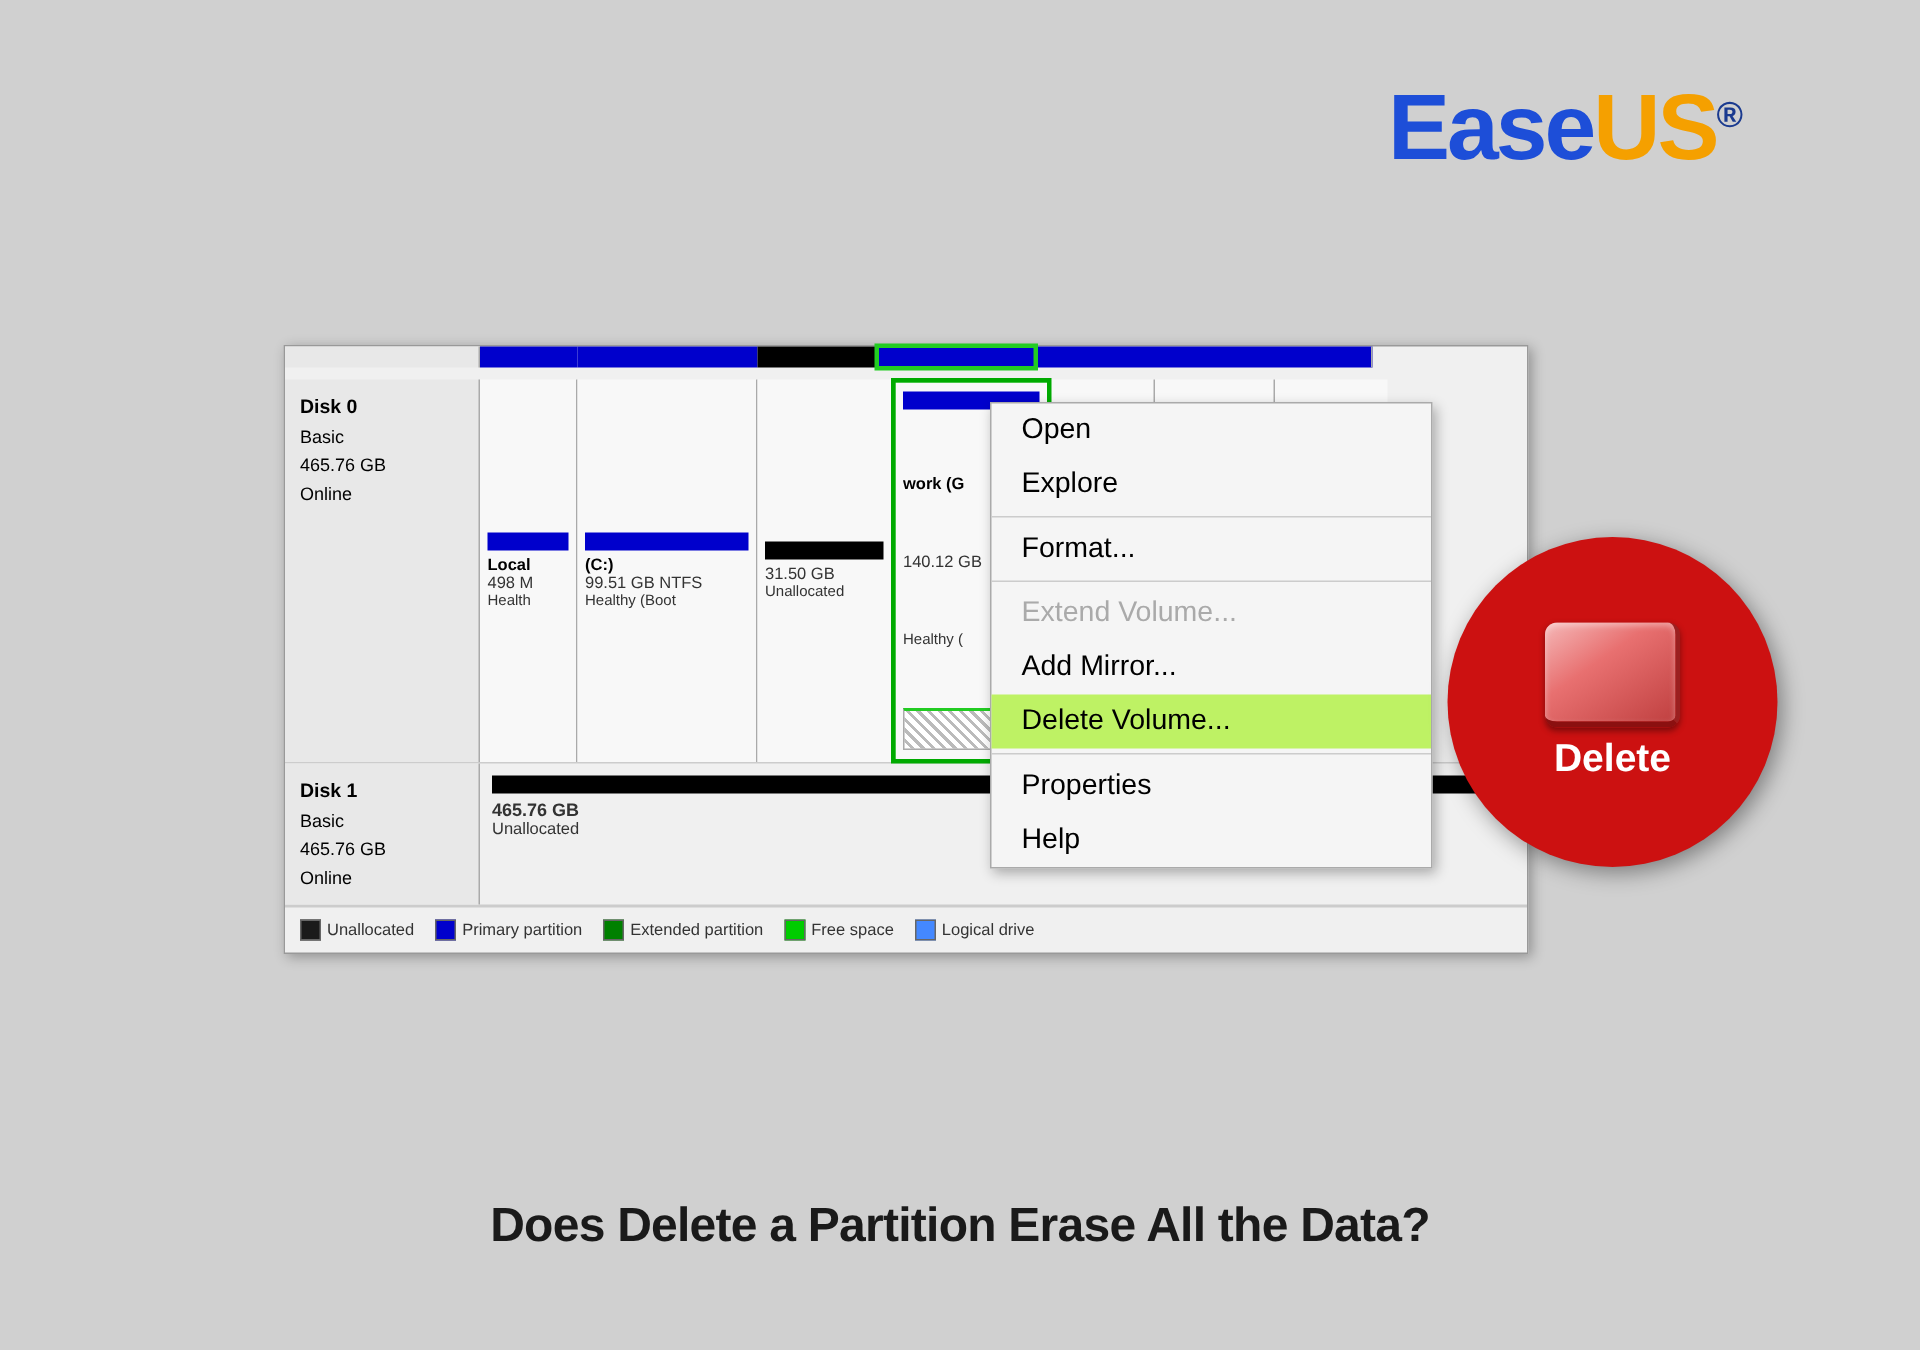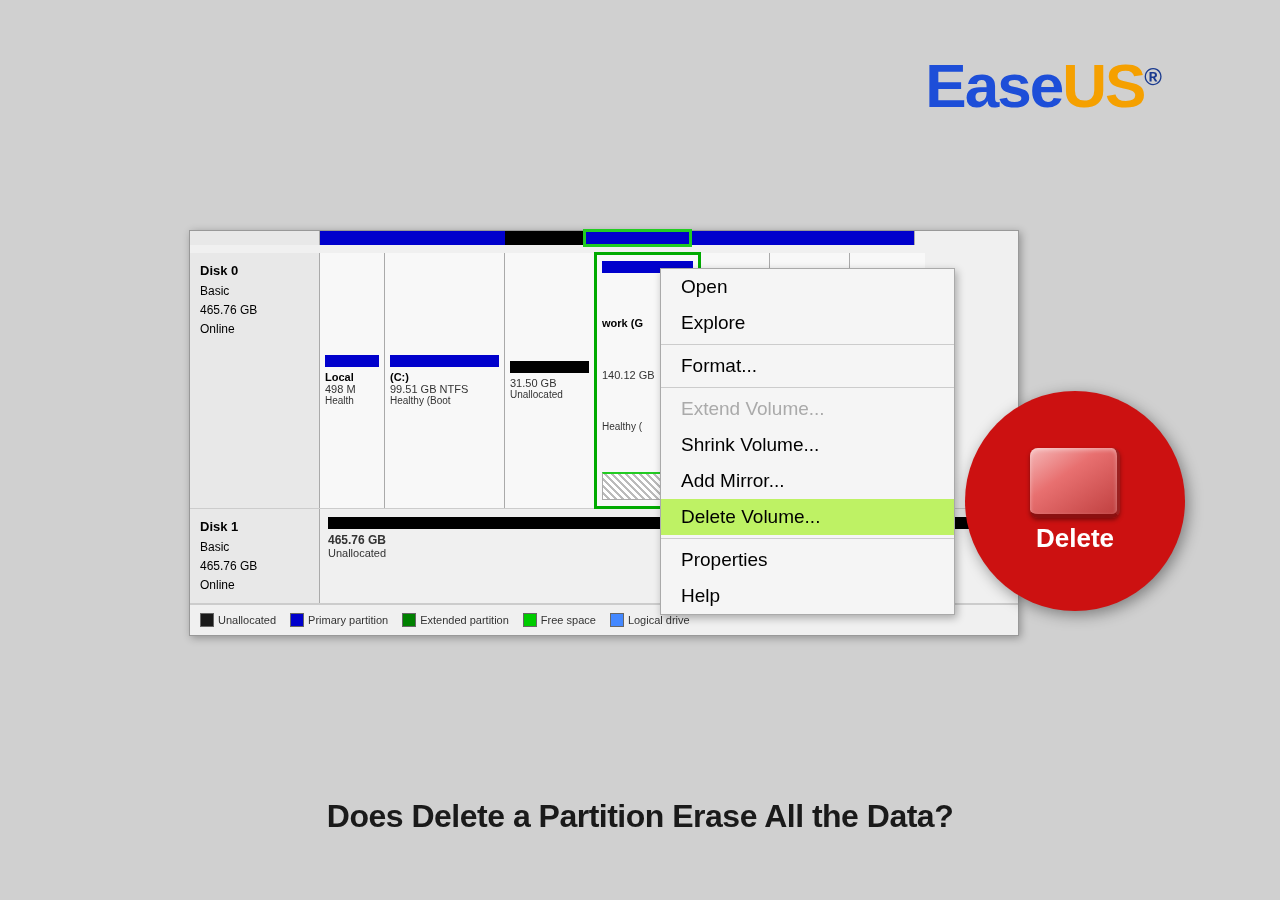--- a/index.html
+++ b/index.html
@@ -172,21 +172,21 @@
     }
     .menu-divider {
       height: 1px;
       background: #ccc;
       margin: 3px 0;
     }
 
     
     #delete-circle {
       position: absolute;
-      top: 391px;
+      top: 358px;
       right: 95px;
       width: 220px;
       height: 220px;
       background: #cc1111;
       border-radius: 50%;
       display: flex;
       align-items: center;
       justify-content: center;
       flex-direction: column;
       gap: 10px;
@@ -352,21 +352,20 @@
 
 </div>
 
 <div id="context-menu">
   <div class="menu-item">Open</div>
   <div class="menu-item">Explore</div>
   <div class="menu-divider"></div>
   <div class="menu-item">Format...</div>
   <div class="menu-divider"></div>
   <div class="menu-item disabled">Extend Volume...</div>
-  <div class="menu-item">Shrink Volume...</div>
   <div class="menu-item">Add Mirror...</div>
   <div class="menu-item highlighted">Delete Volume...</div>
   <div class="menu-divider"></div>
   <div class="menu-item">Properties</div>
   <div class="menu-item">Help</div>
 </div>
 
 <div id="delete-circle">
   <div class="delete-key"></div>
   <div class="delete-label">Delete</div>

